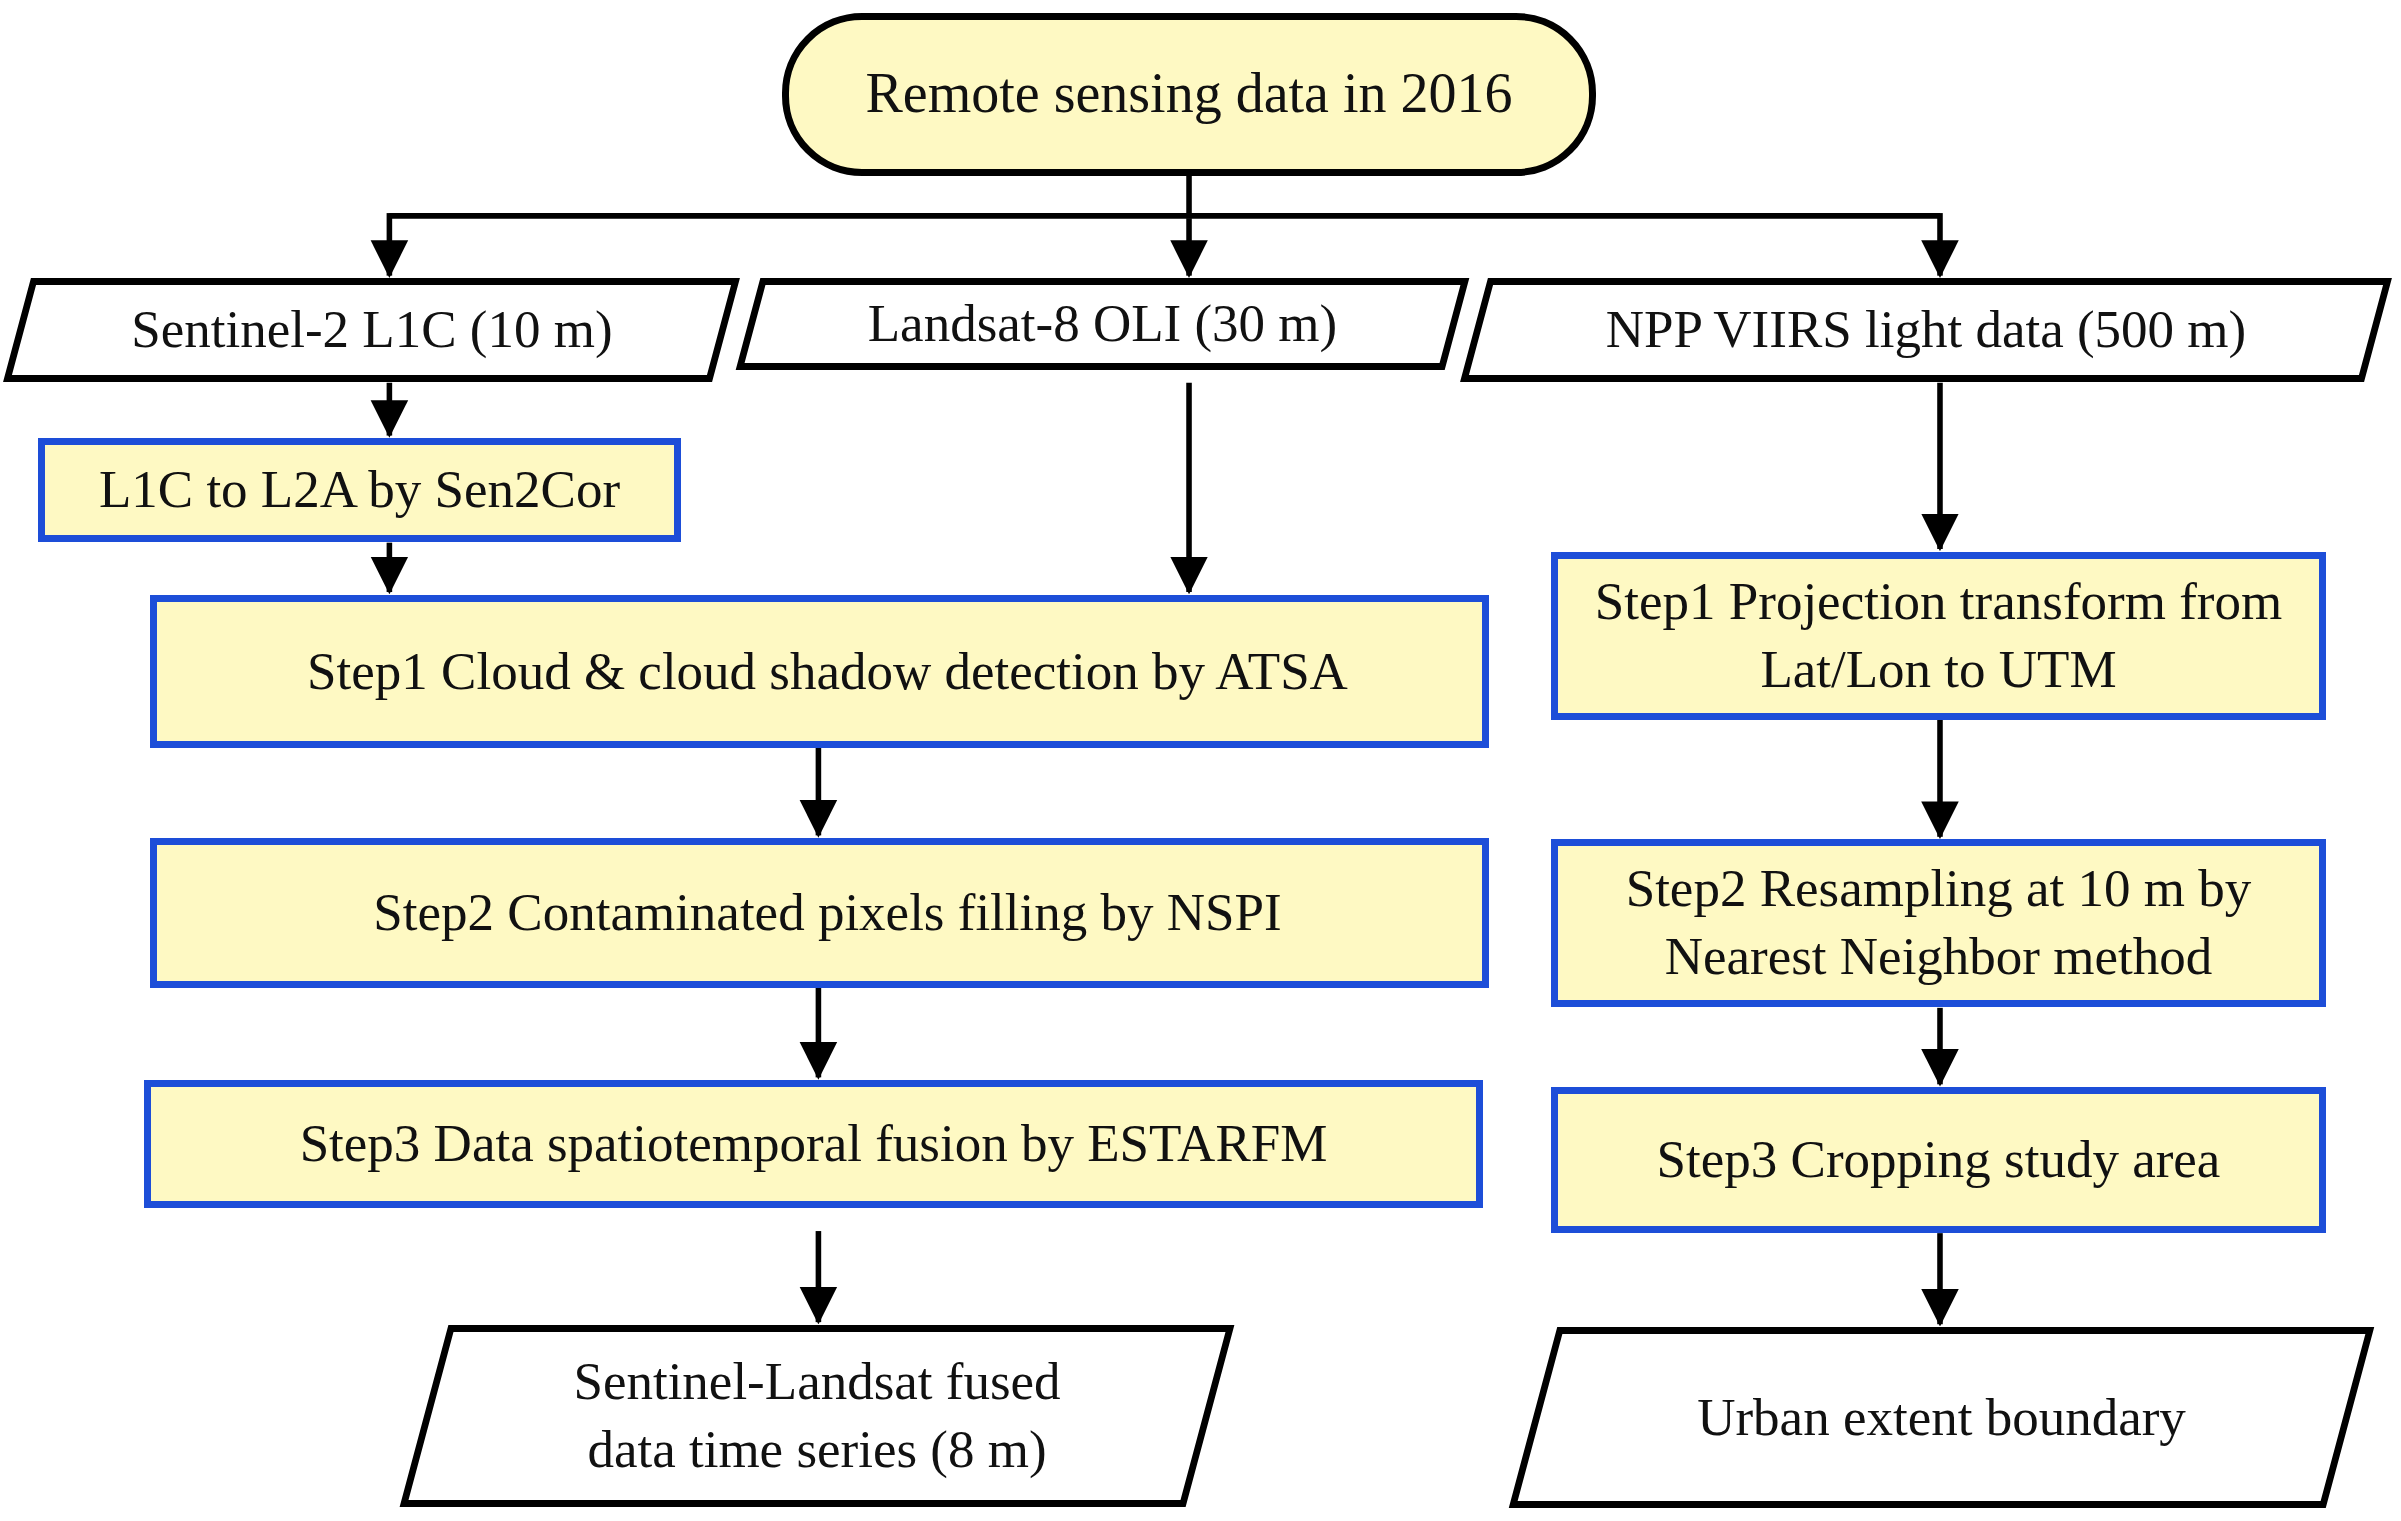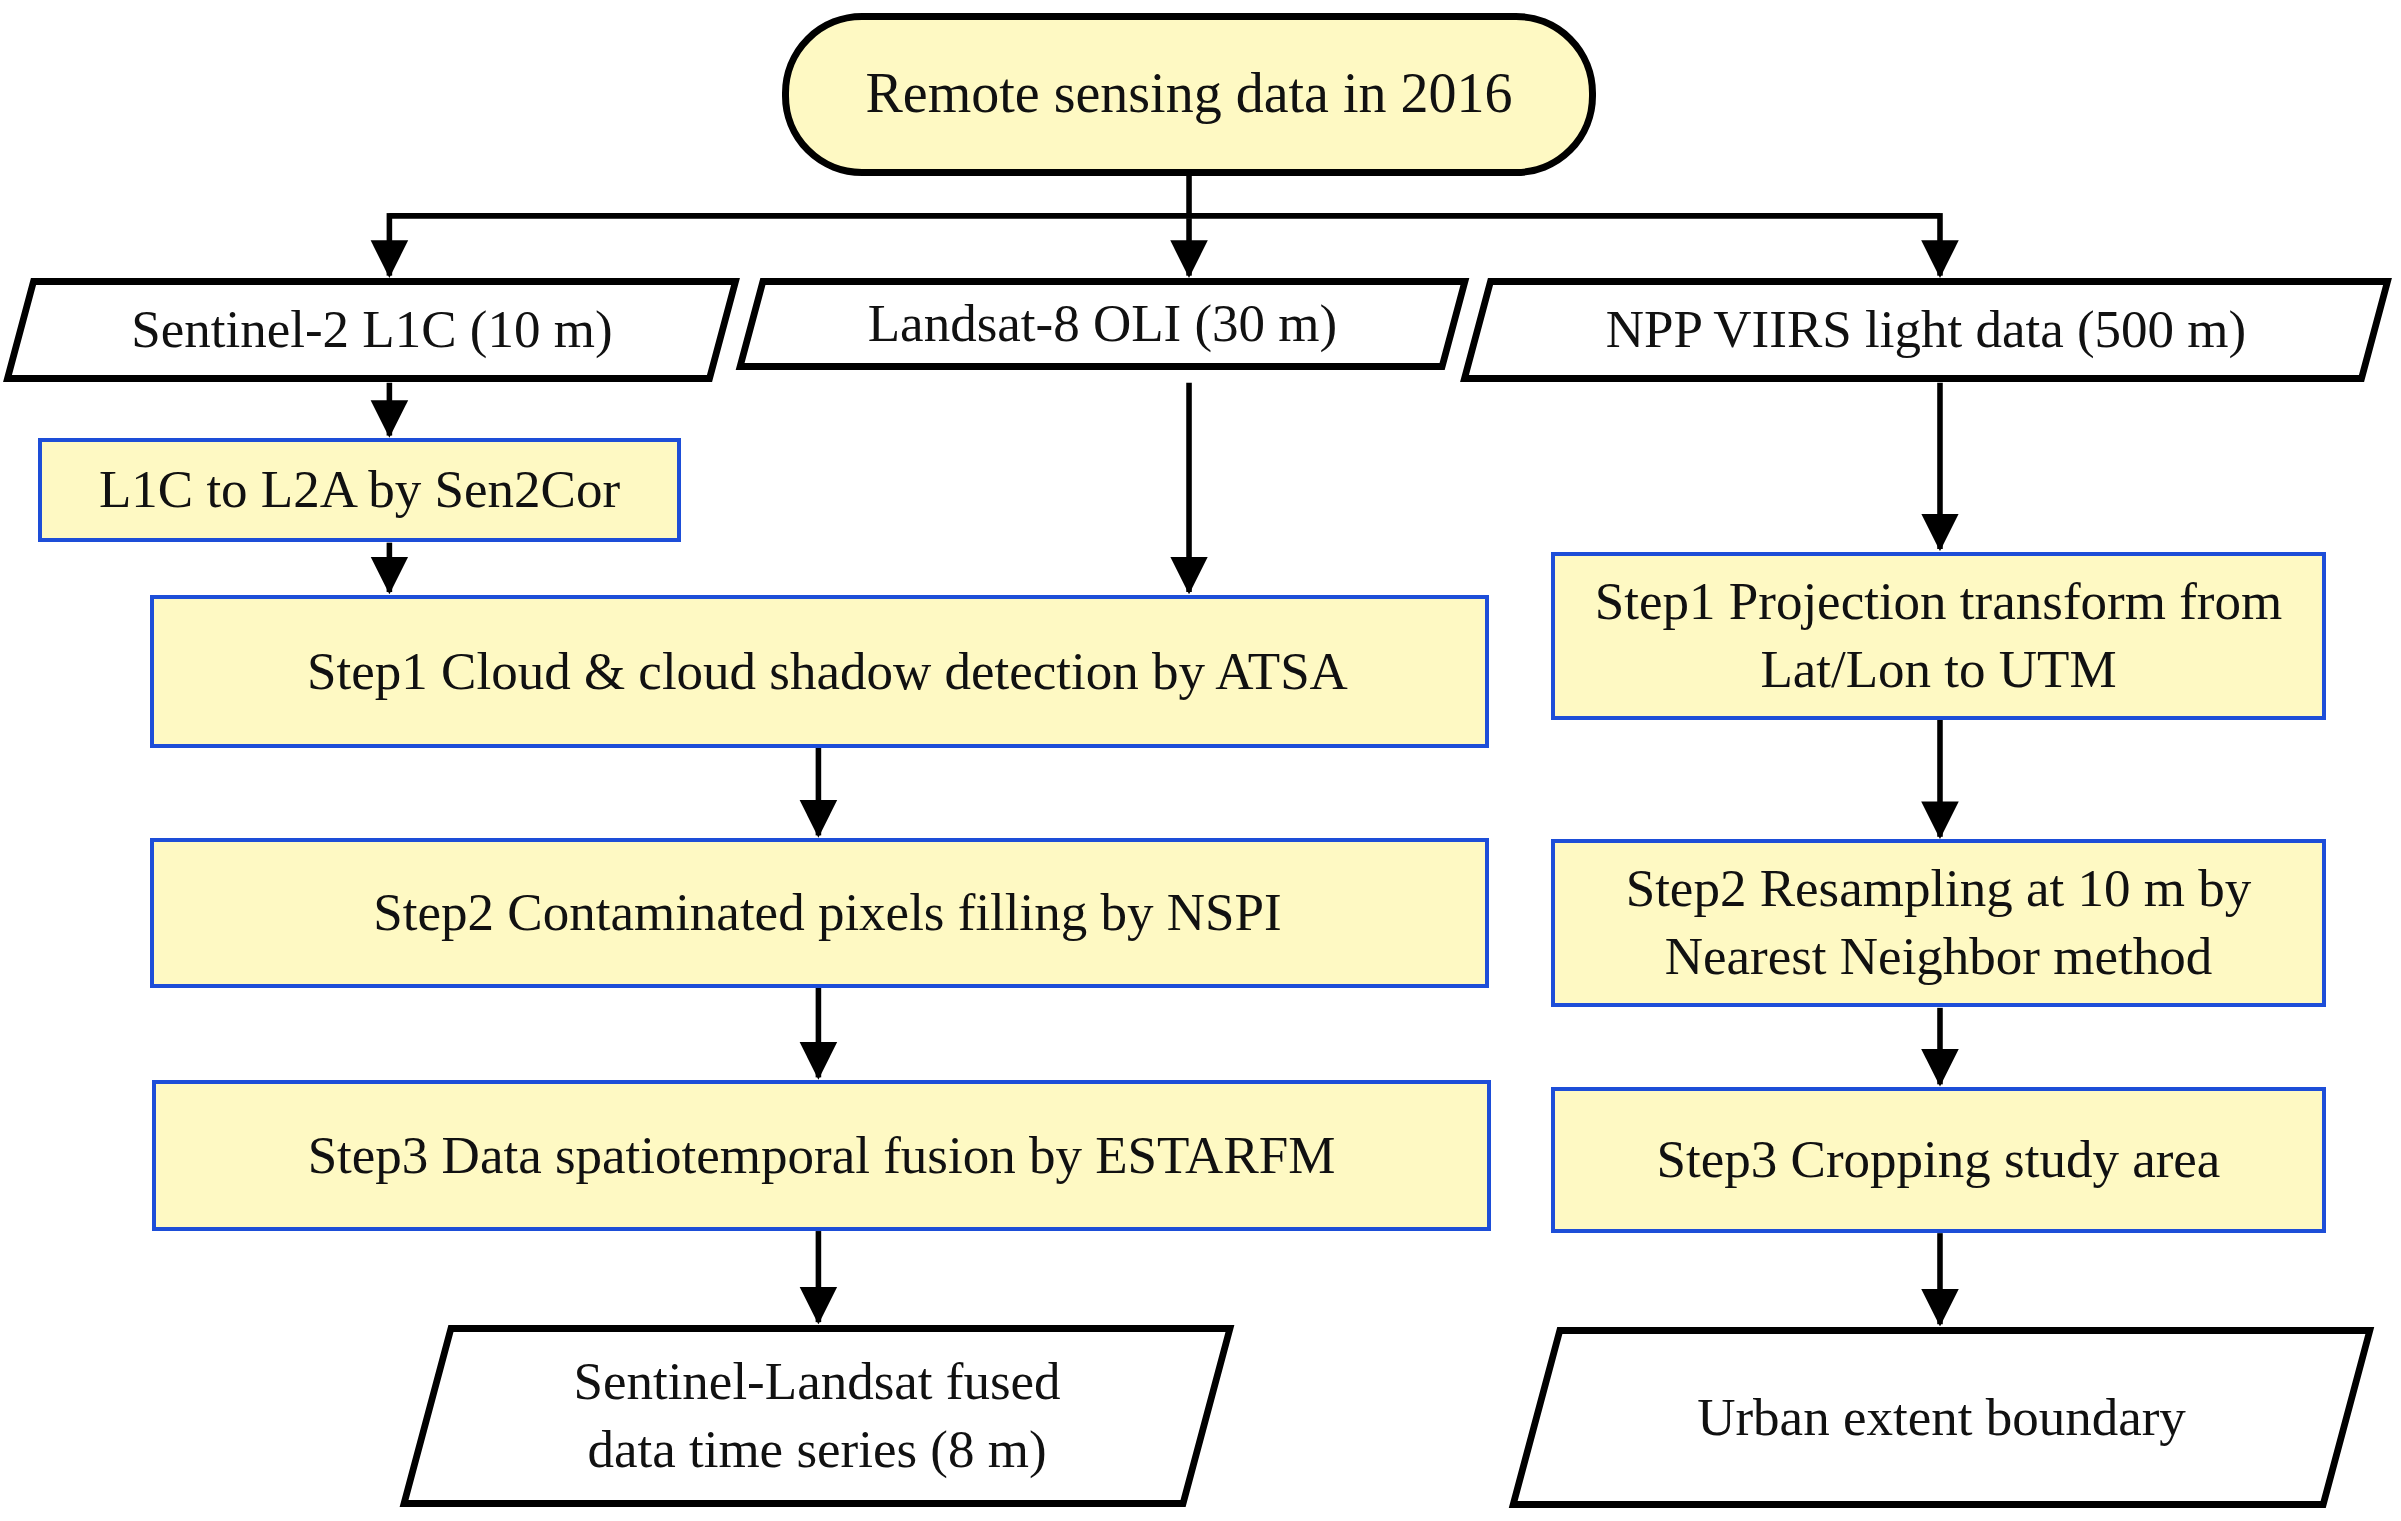--- a/index.html
+++ b/index.html
@@ -32,21 +32,21 @@
     background: #fef9c3;
     font-size: 53px;
     line-height: 1.28;
   }
   .terminator {
     border: 7.7px solid #000000;
     border-radius: 80px;
     font-size: 56px;
   }
   .rect {
-    border: 4px solid #1d4ed8;
+    border: 7px solid #1d4ed8;
   }
   .para {
     background: transparent;
   }
   .para .shape {
     position: absolute;
     inset: 0;
     box-sizing: border-box;
     border: 7px solid #000000;
     background: #ffffff;
@@ -122,21 +122,21 @@
   </div>
 
   <div class="node rect" style="left:150px; top:595px; width:1339px; height:153px;padding-left:16px;">
     <span class="label">Step1 Cloud &amp; cloud shadow detection by ATSA</span>
   </div>
 
   <div class="node rect" style="left:150px; top:838px; width:1339px; height:150px;padding-left:16px;">
     <span class="label">Step2 Contaminated pixels filling by NSPI</span>
   </div>
 
-  <div class="node rect" style="left:152px; top:1080px; width:1339px; height:151px;">
+  <div class="node rect" style="left:144px; top:1080px; width:1339px; height:128px;">
     <span class="label">Step3 Data spatiotemporal fusion by ESTARFM</span>
   </div>
 
   <div class="node para" style="left:424px; top:1325px; width:786px; height:182px;">
     <div class="shape"></div>
     <span class="label line-block">
       <span>Sentinel-Landsat fused</span>
       <span>data time series (8 m)</span>
     </span>
   </div>

